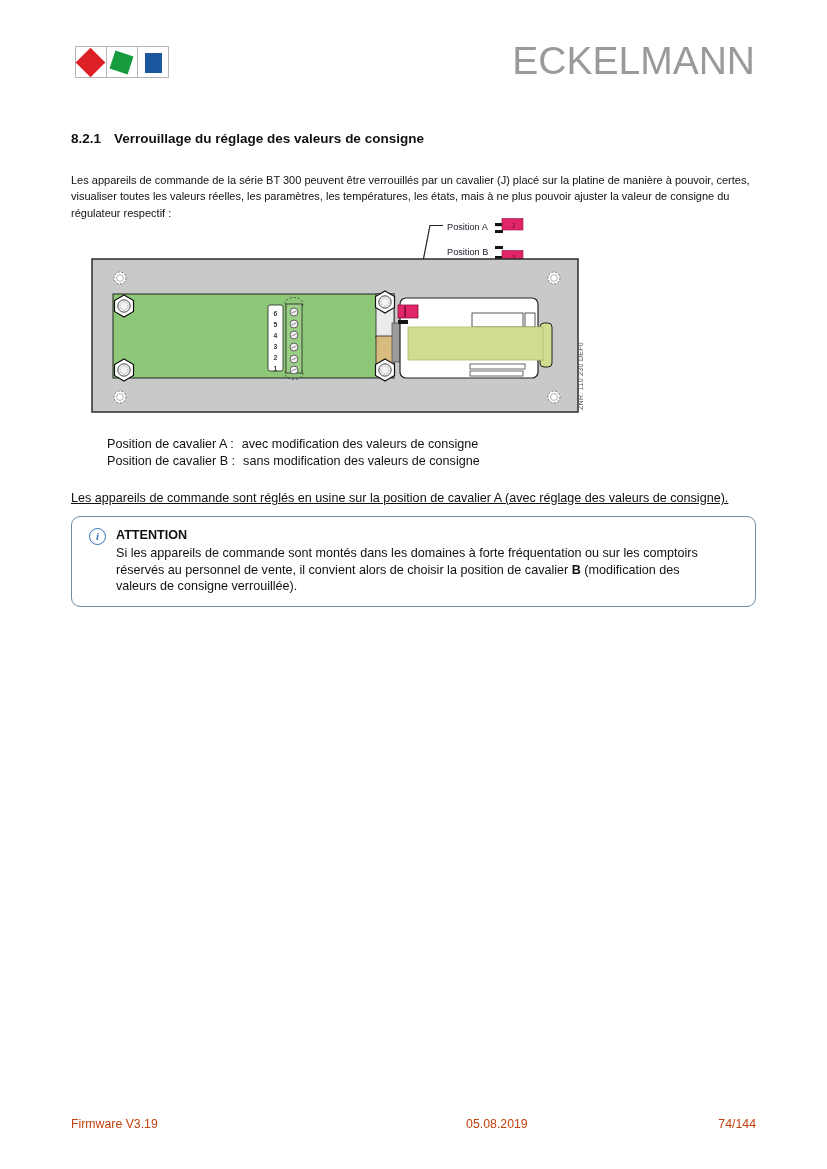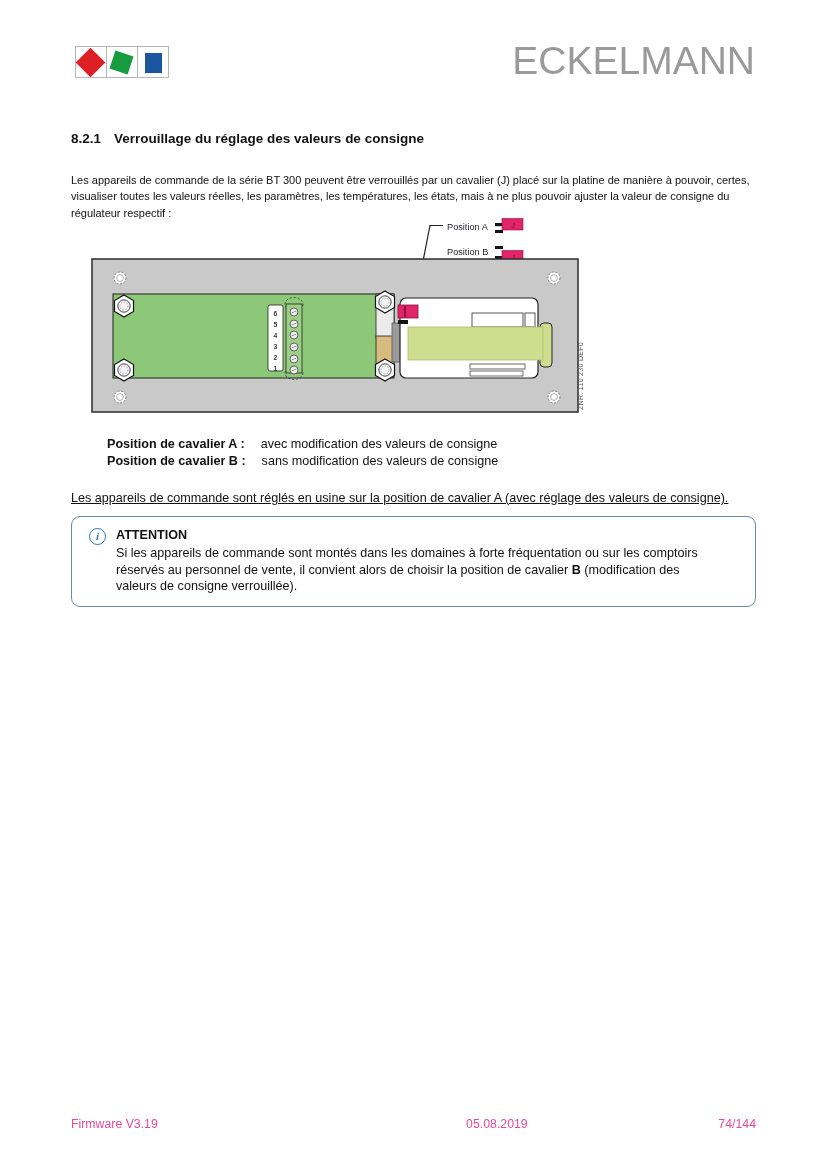--- a/index.html
+++ b/index.html
@@ -18,39 +18,39 @@
   .shape.green{width:19px;height:19px;background:#169c3e;left:5px;top:6px;transform:rotate(18deg);}
   .shape.blue{width:17px;height:20px;background:#1c56a0;left:7px;top:6px;}
   .wordmark{
     font-size:39px;line-height:30px;color:#9a9a9a;letter-spacing:0px;
     font-weight:400;transform:scaleY(0.98);transform-origin:top right;white-space:nowrap;
   }
   
   .h-sec{position:absolute;top:131px;left:71px;font-size:13.5px;font-weight:bold;display:flex;gap:13px;}
   .intro{position:absolute;top:161px;left:71px;width:692px;font-size:11px;line-height:16.4px;}
   .positions{position:absolute;top:436px;left:71px;font-size:12.6px;line-height:16.8px;}
-  .pos-label{font-weight:bold;margin-right:16px;padding-left:36px;}
+  .pos-label{font-weight:normal;margin-right:8px;padding-left:36px;}
   .note{position:absolute;top:477px;left:71px;width:692px;font-size:12.6px;line-height:16.4px;text-decoration:underline;}
   
   .attention{
     position:absolute;top:516px;left:71px;width:657px;min-height:64px;
     border:1px solid #6d8ca6;border-radius:9px;padding:10px 13px 11px 13px;
     display:flex;align-items:flex-start;background:#fff;
   }
   .info-badge{
     width:15px;height:15px;border:1.6px solid #2b72b8;border-radius:50%;
     color:#2b72b8;font-family:"Liberation Serif", serif;font-style:italic;font-weight:bold;
     font-size:11px;line-height:15px;text-align:center;margin:1px 10px 0 4px;flex:0 0 auto;
   }
   .att-title{font-size:12.6px;font-weight:bold;line-height:17px;}
   .att-body{font-size:12.6px;line-height:16.6px;margin-top:1px;width:600px;}
   
   .figure{position:absolute;top:216px;left:71px;width:690px;height:200px;}
   
-  .footer{position:absolute;top:1117px;left:71px;width:685px;display:flex;font-size:12.3px;color:#ec4899;}
+  .footer{position:absolute;top:1117px;left:71px;width:685px;display:flex;font-size:12.3px;color:#c2410c;}
   .footer .f-l{flex:1;text-align:left;}
   .footer .f-c{flex:1;text-align:right;}
   .footer .f-r{flex:1;text-align:right;}
 </style>
 </head>
 <body>
 
 <div class="hdr">
   <div class="logo">
     <div class="logo-cell">

